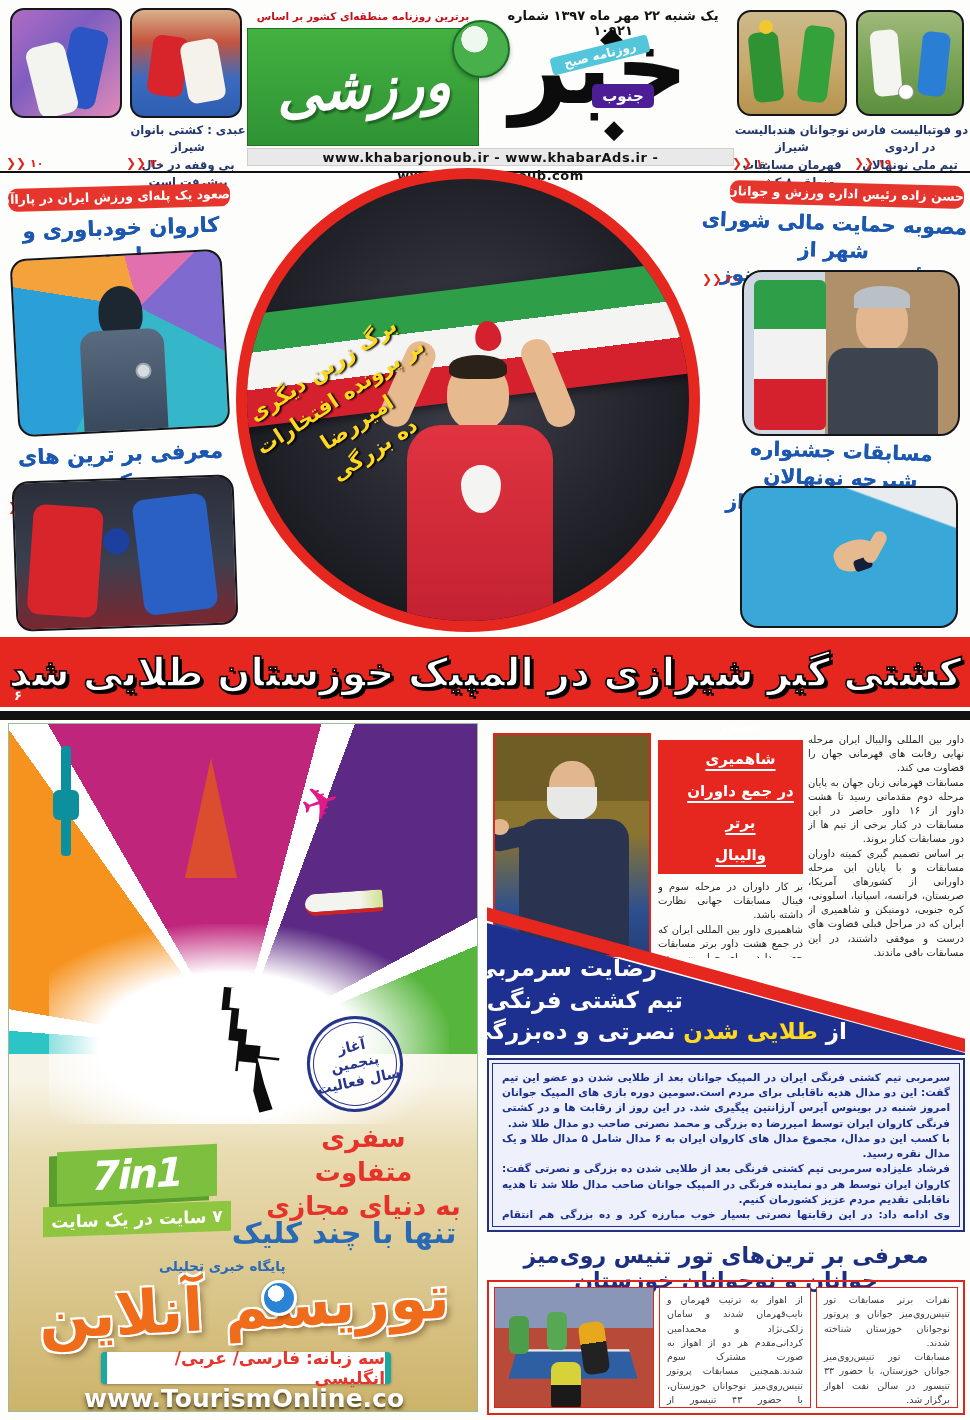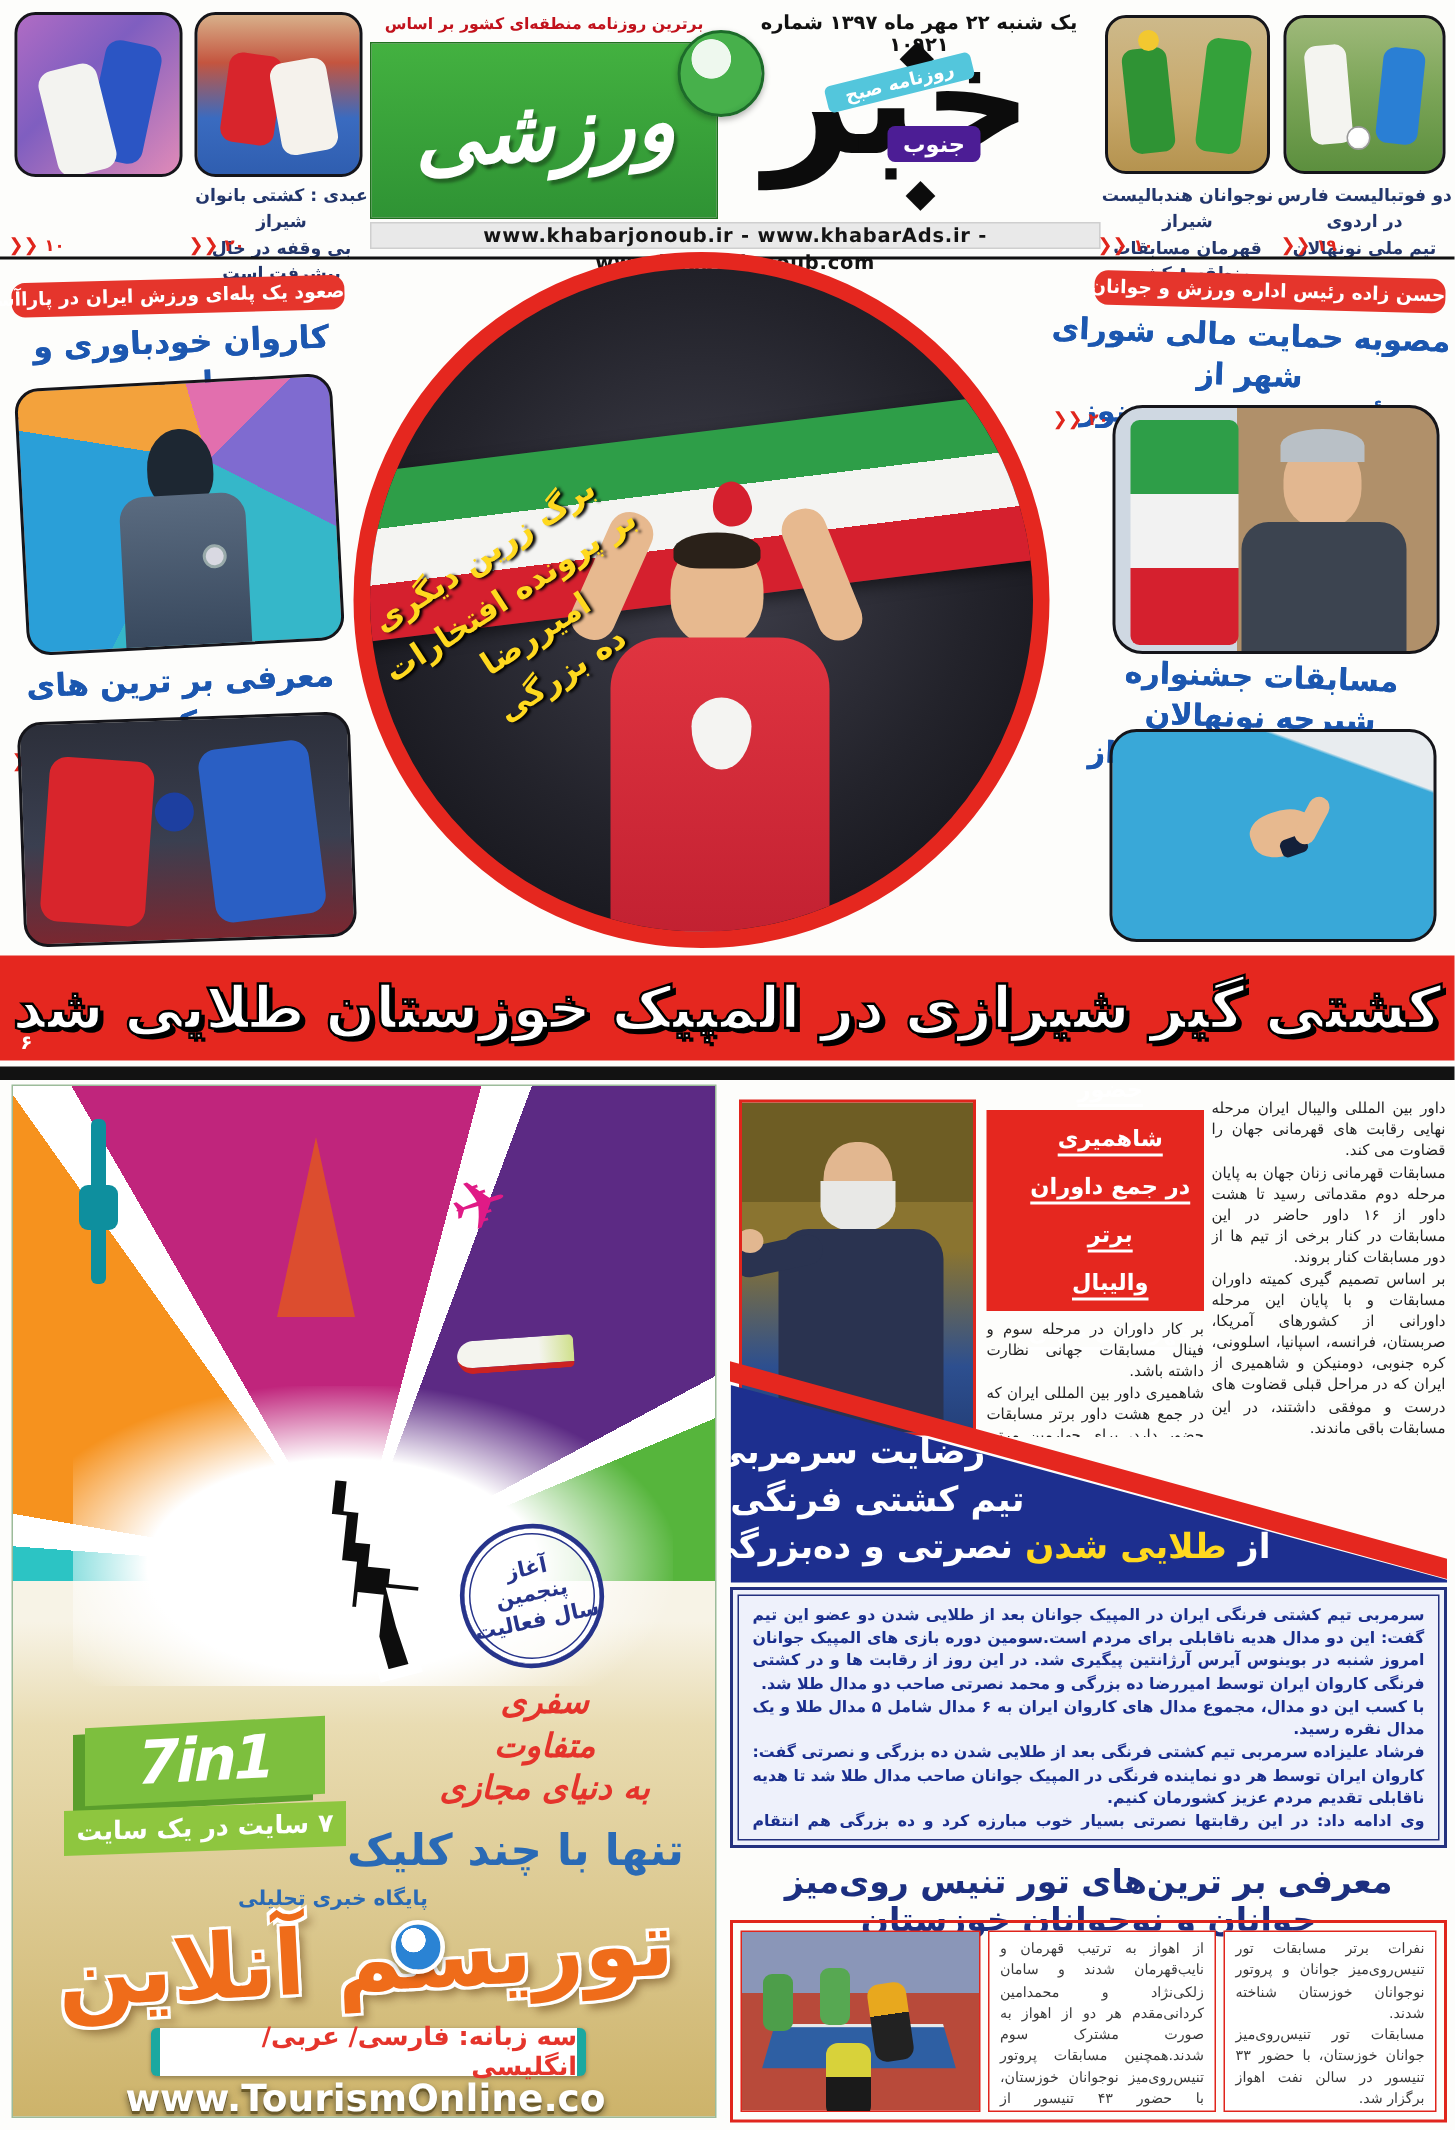--- a/index.html
+++ b/index.html
@@ -164,21 +164,21 @@
       <path d="M10 2 L10 14 L14 14 L14 26 L18 26 L18 38 L22 38 L22 34 L26 34 L26 44 L30 54 L38 51 L33 40 L30 32 L38 32 L38 28 L30 28 L30 24 L24 24 L24 18 L20 18 L20 10 L16 10 L16 2 Z" fill="#0d0d0d" stroke="#ffffff" stroke-width="3"></path>
     </svg>
 
     <div class="abs" style="left:48px;top:424px;width:160px;height:52px;background:#7dbf3e;transform:skewY(-3deg);box-shadow:-8px 4px 0 #5a9e2c;display:flex;align-items:center;justify-content:center;">
       <span class="ltr" style="color:#fff;font-size:40px;font-weight:900;font-style:italic;letter-spacing:-2px;">7in1</span>
     </div>
     <div class="abs" style="left:34px;top:480px;width:188px;height:30px;background:#8ec63f;transform:skewY(-2deg);display:flex;align-items:center;justify-content:center;">
       <span style="color:#fff;font-size:17px;font-weight:bold;">۷ سایت در یک سایت</span>
     </div>
 
-    <div class="abs" style="left:252px;top:398px;width:205px;color:#e5332b;font-size:22px;font-weight:900;text-align:center;line-height:1.3;white-space:pre-line;font-style:italic;">سفری
+    <div class="abs" style="left:252px;top:398px;width:205px;color:#e5332b;font-size:26px;font-weight:900;text-align:center;line-height:1.3;white-space:pre-line;">سفری
 متفاوت
 به دنیای مجازی</div>
     <div class="abs" style="left:205px;top:492px;width:260px;color:#2a6ab5;font-size:29px;font-weight:900;text-align:center;">تنها با چند کلیک</div>
 
     <div class="abs" style="left:150px;top:534px;width:180px;color:#2a6ab5;font-size:13.5px;font-weight:bold;text-align:left;">پایگاه خبری تحلیلی</div>
     <div class="abs" style="left:10px;top:548px;width:450px;color:#ef6c1a;font-size:60px;font-weight:900;text-align:center;transform:rotate(-3deg);text-shadow:2px 2px 0 #fff,-2px -2px 0 #fff,2px -2px 0 #fff,-2px 2px 0 #fff,4px 5px 6px rgba(80,40,0,.45);">توریسم آنلاین</div>
     <div class="abs" style="left:252px;top:556px;width:36px;height:36px;border-radius:50%;background:radial-gradient(circle at 40% 35%,#fff 0 30%,#2a83d4 31% 100%);border:3px solid #fff;box-shadow:0 2px 4px rgba(0,0,0,.35);"></div>
 
     <div class="abs" style="left:92px;top:628px;width:290px;height:32px;background:#fff;border-left:6px solid #1ba8a0;border-right:6px solid #1ba8a0;border-radius:4px;display:flex;align-items:center;justify-content:center;box-shadow:0 1px 3px rgba(0,0,0,.3);">
       <span style="color:#e5352c;font-size:17px;font-weight:900;">سه زبانه: فارسی/ عربی/ انگلیسی</span>

